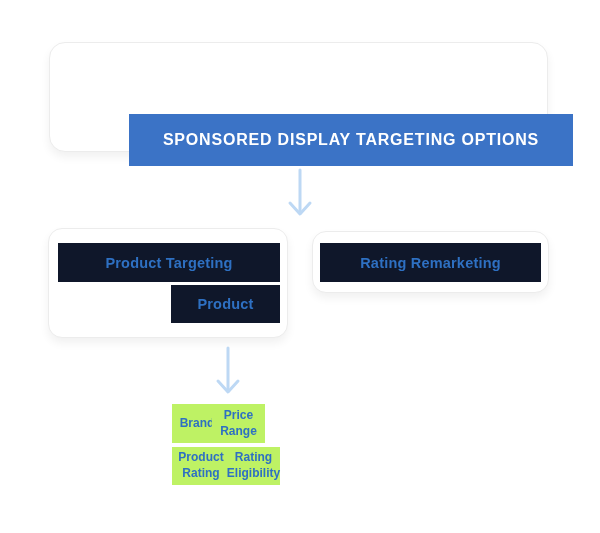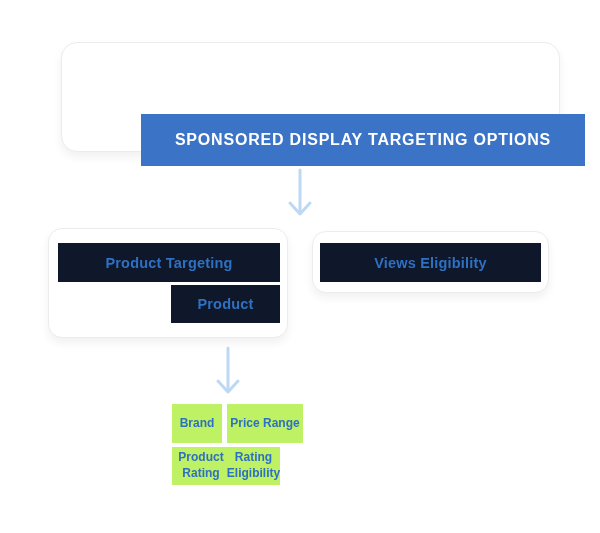--- a/index.html
+++ b/index.html
@@ -16,21 +16,20 @@
   }
   .card {
     position: absolute;
     background: #ffffff;
     border: 1px solid #ececec;
     box-shadow: 0 5px 10px rgba(0,0,0,0.06);
   }
   .top-card {
     left: 49px; top: 42px; width: 499px; height: 110px;
     border-radius: 16px;
-    margin-left: 12px;
   }
   .title-bar {
     position: absolute;
     left: 79px; top: 71px; width: 444px; height: 52px;
     background: #3b73c6;
     color: #ffffff;
     font-size: 16px;
     font-weight: bold;
     letter-spacing: 0.8px;
     display: flex; align-items: center; justify-content: center;
@@ -68,21 +67,21 @@
     background: #bef264;
     color: #2e70c2;
     font-weight: bold;
     font-size: 12px;
     line-height: 1.3;
     display: flex; align-items: center; justify-content: center;
     text-align: center;
     padding: 2px;
   }
   .g-brand { left: 172px; top: 404px; width: 50px; height: 39px; }
-  .g-price { left: 227px; top: 404px; width: 76px; height: 39px; text-align: right; }
+  .g-price { left: 212px; top: 404px; width: 53px; height: 39px; }
   .g-rating{ left: 172px; top: 447px; width: 58px; height: 38px; }
   .g-prime { left: 227px; top: 447px; width: 53px; height: 38px; }
 </style>
 </head>
 <body>
 
 <div class="canvas">
 
   <div class="card top-card">
     <div class="title-bar">SPONSORED DISPLAY TARGETING OPTIONS</div>
@@ -91,21 +90,21 @@
   <svg class="arrow arrow-1" width="26" height="50" viewBox="0 0 26 50">
     <line x1="13" y1="2" x2="13" y2="43" stroke="#bdd8f4" stroke-width="3" stroke-linecap="round"></line>
     <polyline points="3,35 13,46 23,35" fill="none" stroke="#bdd8f4" stroke-width="3" stroke-linecap="round" stroke-linejoin="round"></polyline>
   </svg>
 
   <div class="card left-card"></div>
   <div class="cell big pt-header">Product Targeting</div>
   <div class="cell big cat-cell">Product</div>
 
   <div class="card right-card"></div>
-  <div class="cell big vr-cell">Views Eligibility</div>
+  <div class="cell big vr-cell">Rating Remarketing</div>
 
   <svg class="arrow arrow-2" width="26" height="50" viewBox="0 0 26 50">
     <line x1="13" y1="2" x2="13" y2="43" stroke="#bdd8f4" stroke-width="3" stroke-linecap="round"></line>
     <polyline points="3,35 13,46 23,35" fill="none" stroke="#bdd8f4" stroke-width="3" stroke-linecap="round" stroke-linejoin="round"></polyline>
   </svg>
 
   <div>
     <div class="gcell g-brand">Brand</div>
     <div class="gcell g-price">Price Range</div>
     <div class="gcell g-rating">Product Rating</div>

